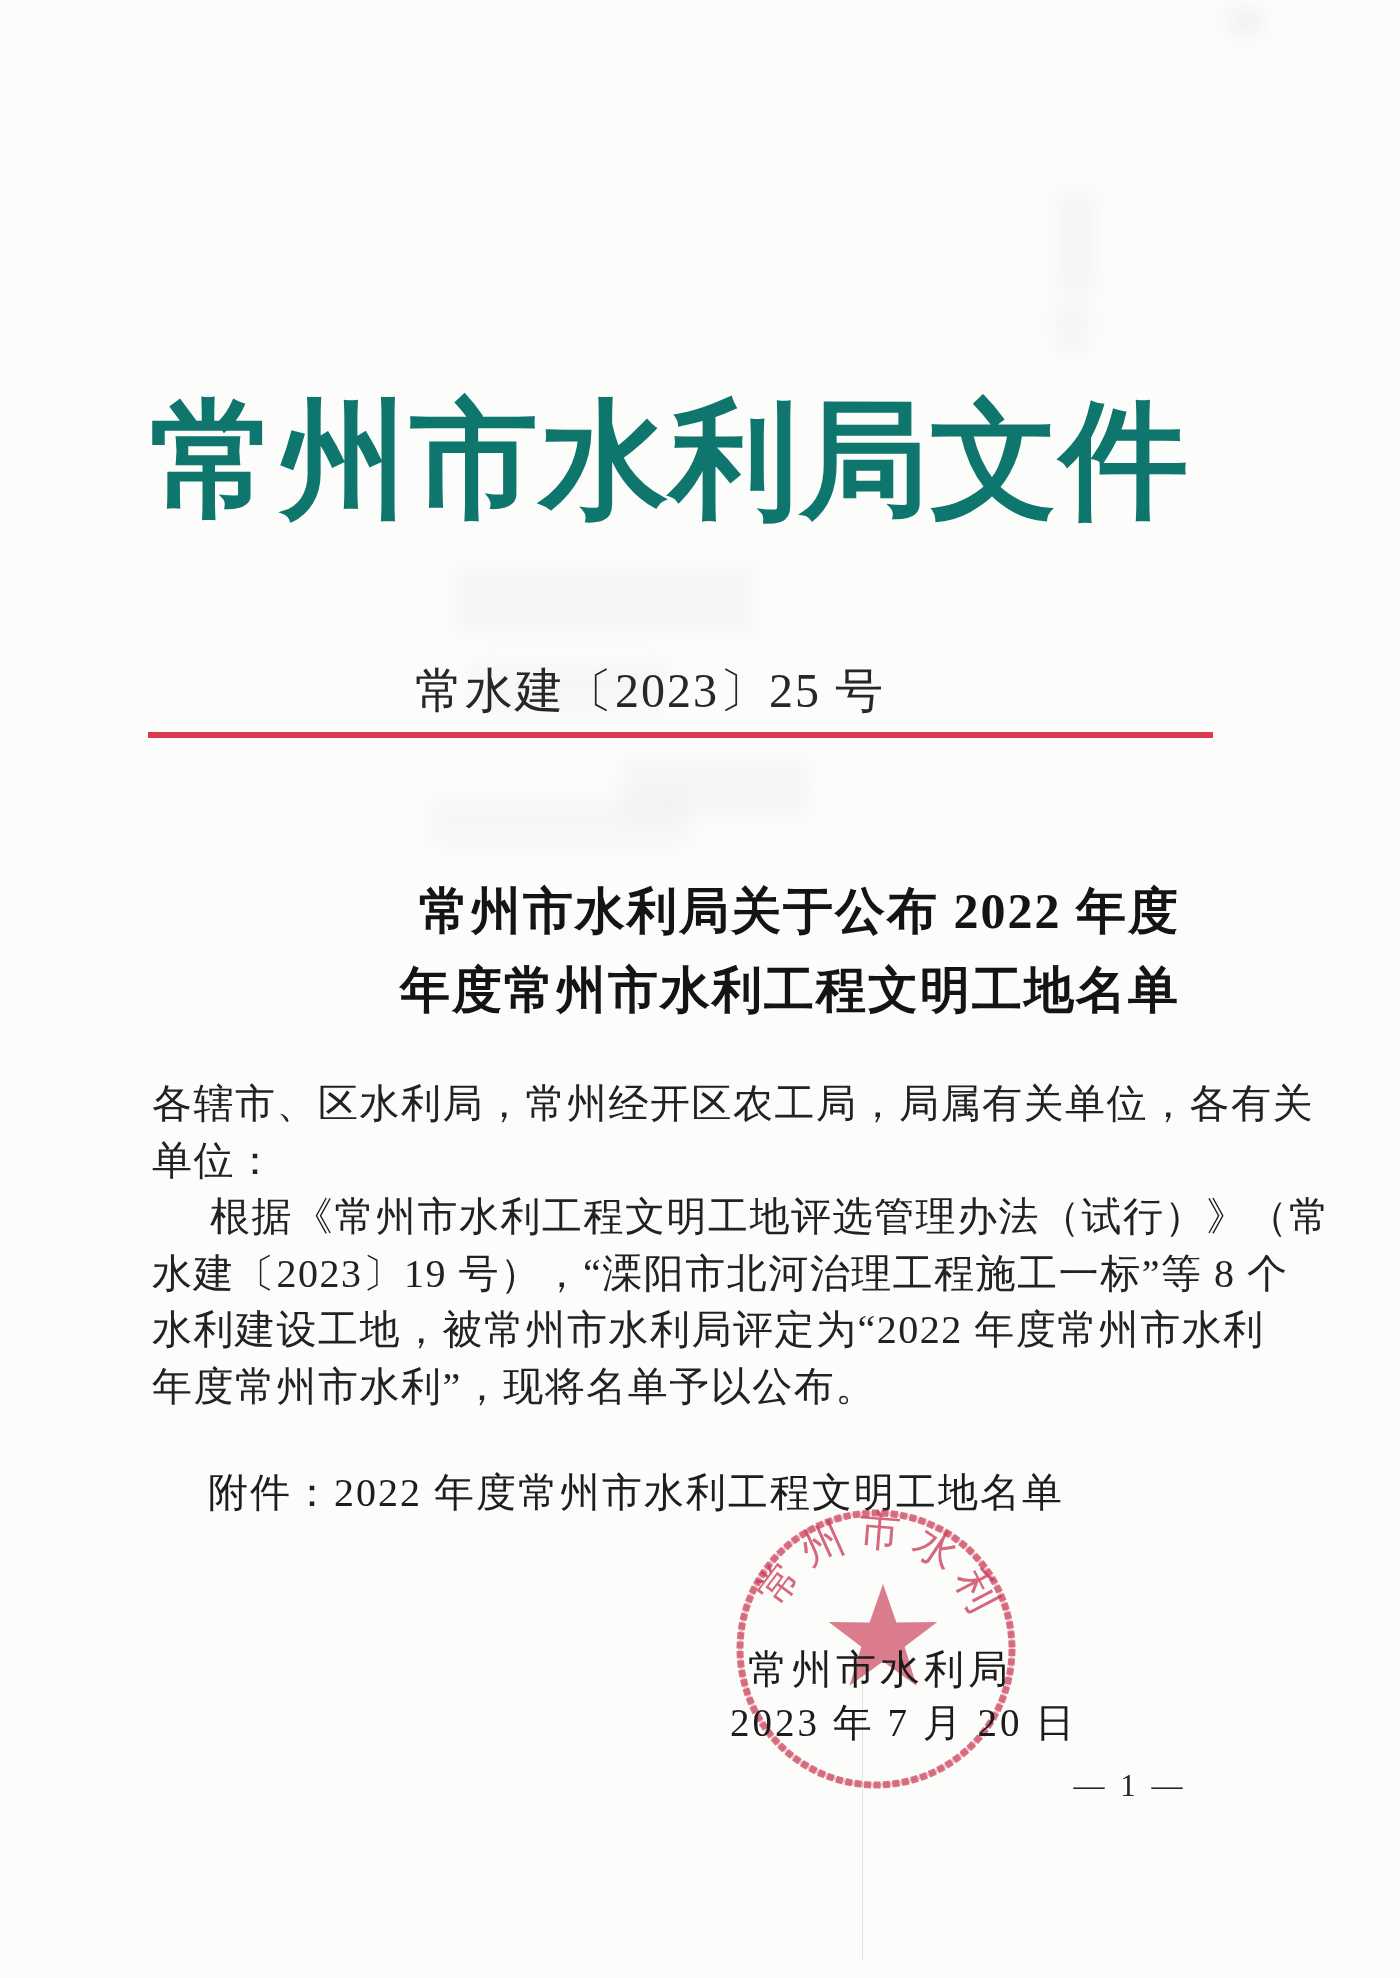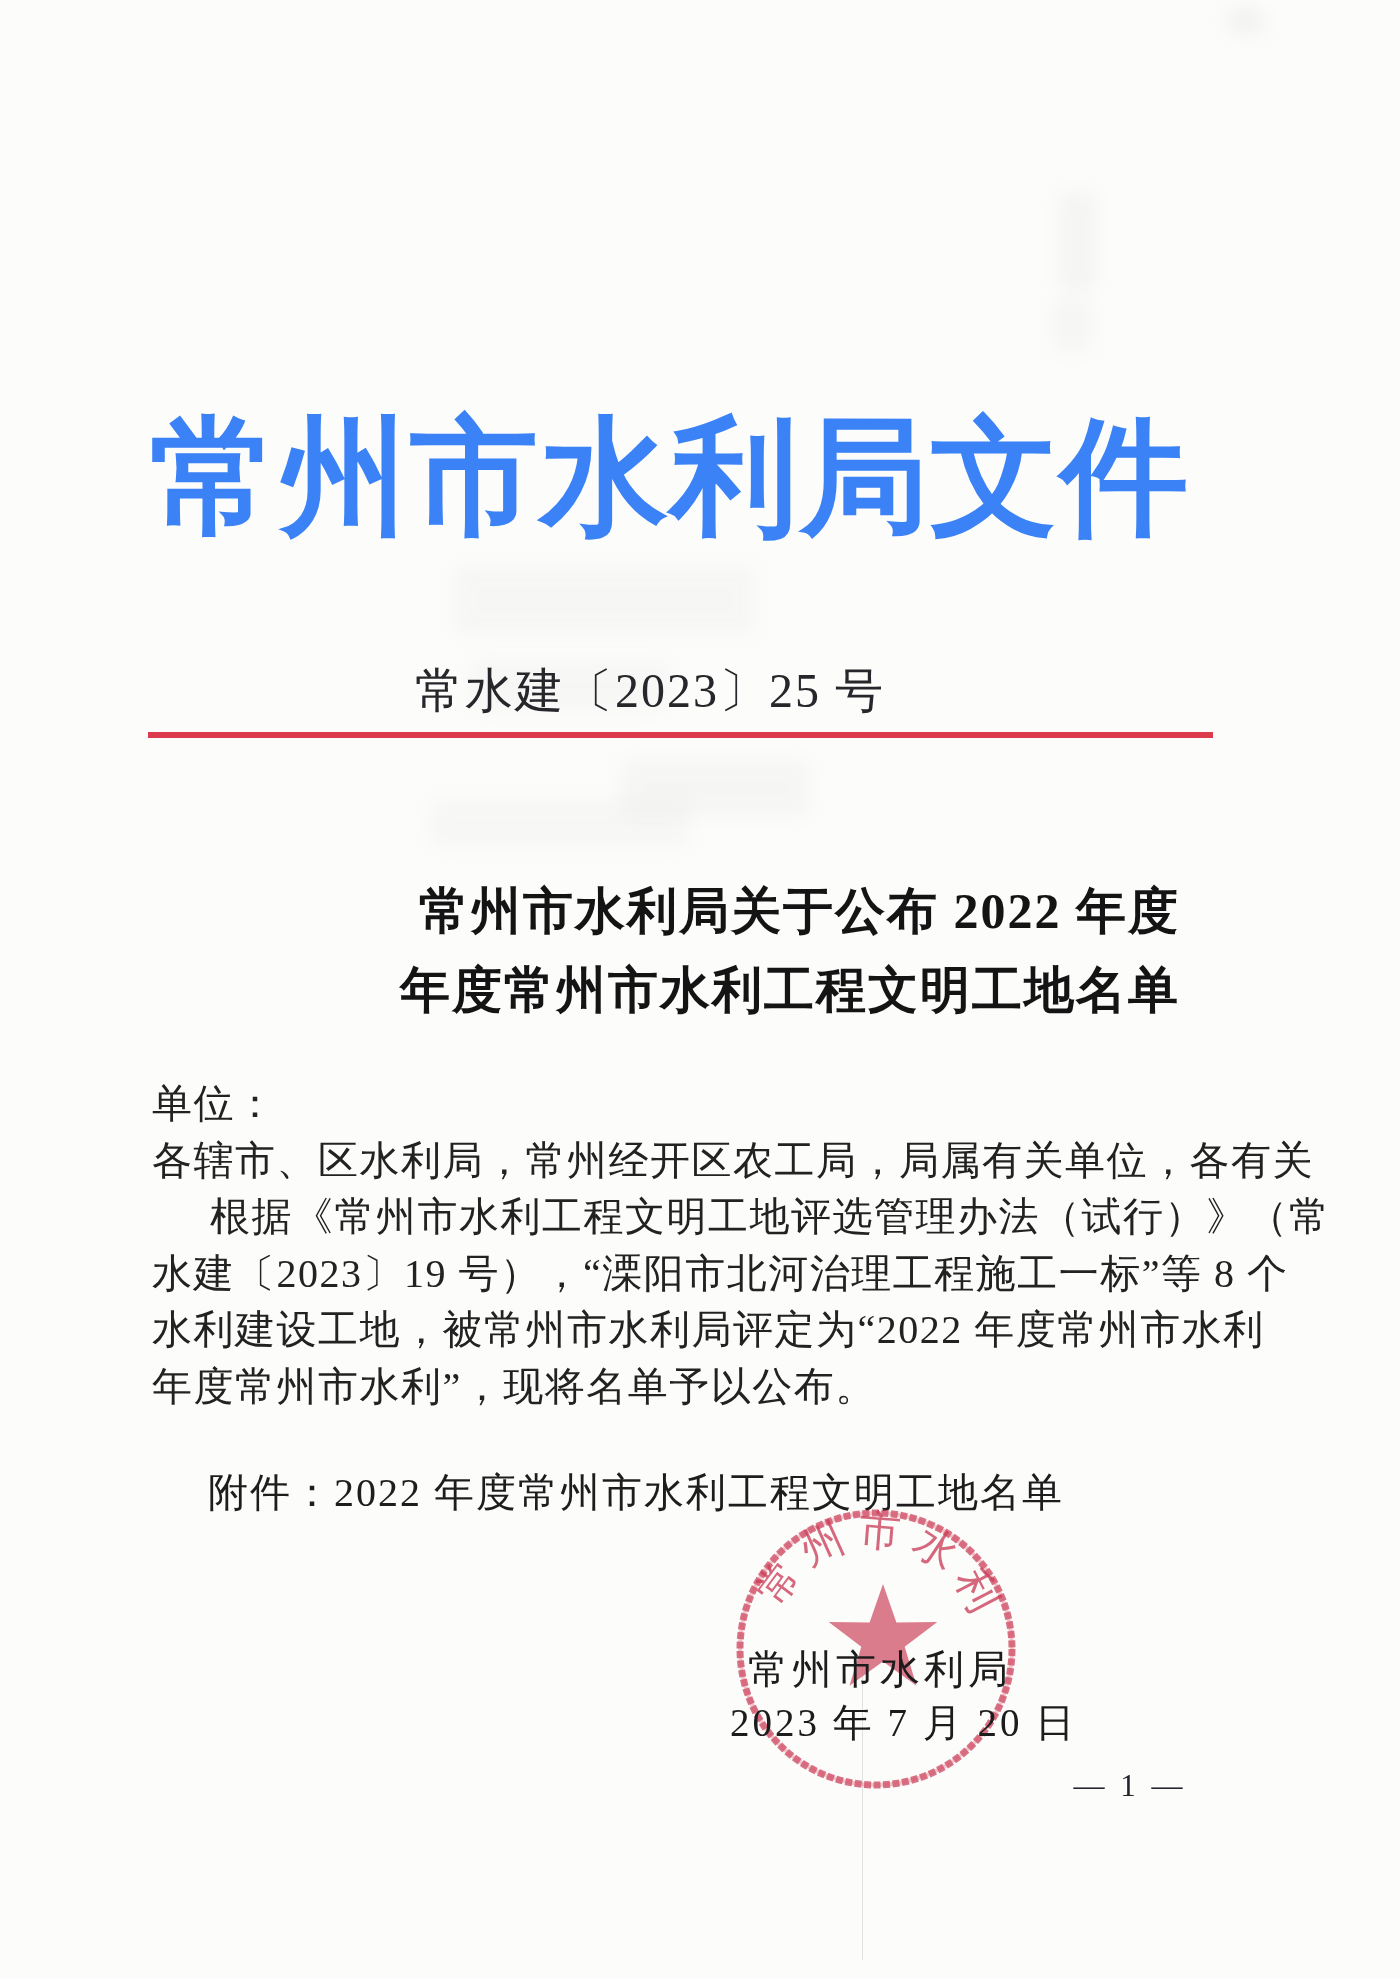--- a/index.html
+++ b/index.html
@@ -7,24 +7,24 @@
     position:relative;
     width:1400px;height:1978px;
     margin:0 auto;
     background:#fcfcfb;
     overflow:hidden;
     font-family:"Liberation Serif","DejaVu Serif",serif;
     color:#1f1f1f;
   }
   
   .masthead{
-    position:absolute;left:150px;right:250px;top:405px;
+    position:absolute;left:150px;right:250px;top:388px;
     text-align:center;
     font-size:128px;font-weight:bold;line-height:1.15;
-    color:#3b82f6;
+    color:#0f766e;
     letter-spacing:2px;
     white-space:nowrap;
   }
   
   .doc-number{
     position:absolute;left:150px;right:250px;top:668px;
     text-align:center;
     font-size:48px;line-height:46px;
     letter-spacing:2px;
     color:#26262b;
@@ -115,22 +115,22 @@
   <div class="doc-number">常水建〔2023〕25 号</div>
 
   <div class="red-rule"></div>
 
   <div class="notice-title">
     <div>常州市水利局关于公布 2022 年度</div>
     <div>年度常州市水利工程文明工地名单</div>
   </div>
 
   <div class="body-block">
+    <div class="body-line">各辖市、区水利局，常州经开区农工局，局属有关单位，各有关</div>
     <div class="body-line">单位：</div>
-    <div class="body-line">各辖市、区水利局，常州经开区农工局，局属有关单位，各有关</div>
     <div class="body-line indent">根据《常州市水利工程文明工地评选管理办法（试行）》（常</div>
     <div class="body-line">水建〔2023〕19 号），“溧阳市北河治理工程施工一标”等 8 个</div>
     <div class="body-line">水利建设工地，被常州市水利局评定为“2022 年度常州市水利</div>
     <div class="body-line">年度常州市水利”，现将名单予以公布。</div>
   </div>
 
   <div class="attachment-line">附件：2022 年度常州市水利工程文明工地名单</div>
 
   <svg class="seal" viewBox="0 0 286 286">
     <defs>

